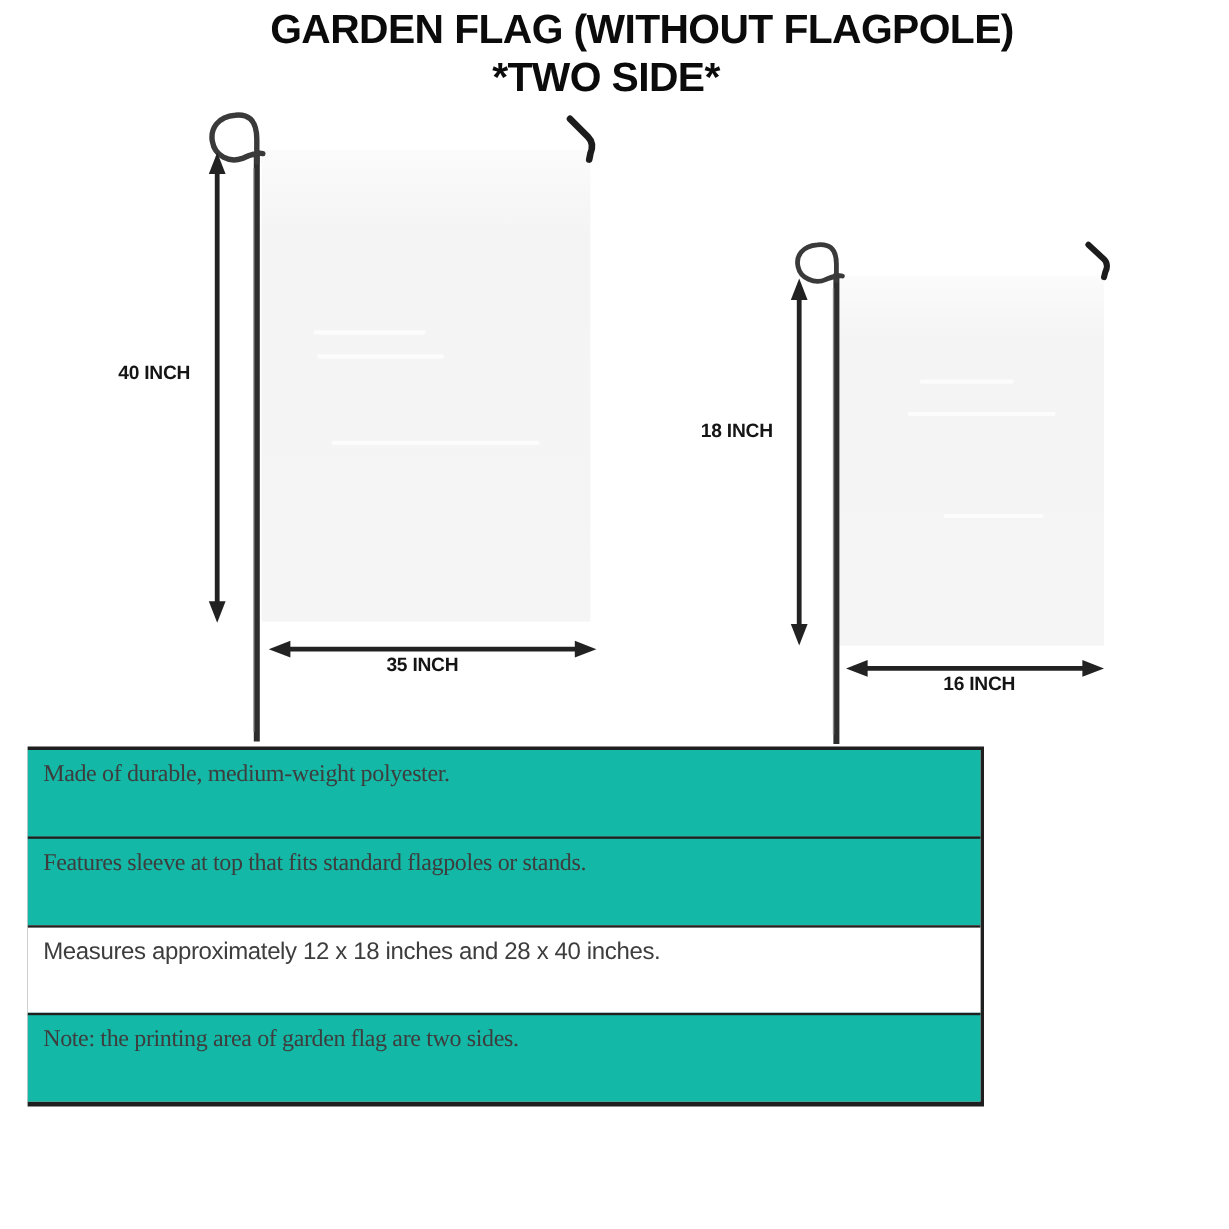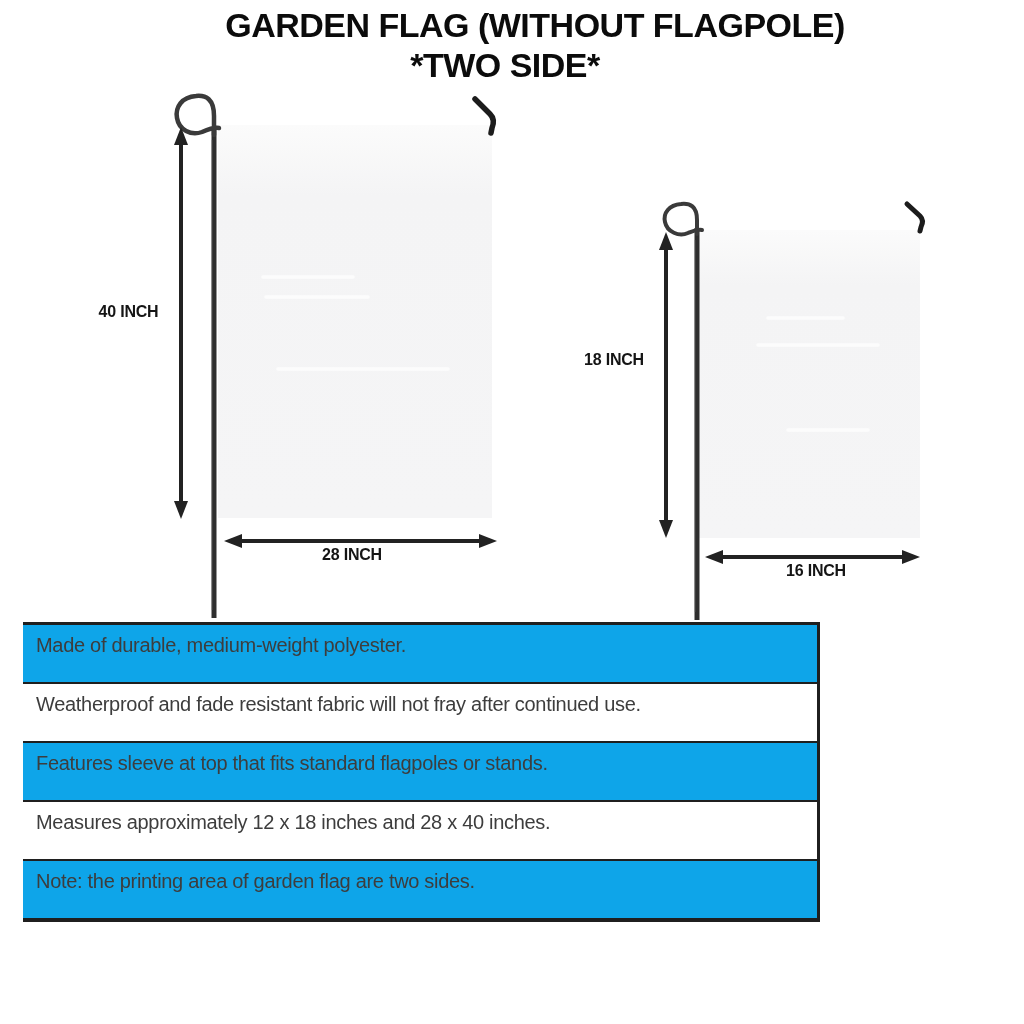--- a/index.html
+++ b/index.html
@@ -23,21 +23,21 @@
   .lbl-18{top:351px;left:546px;width:90px;}
   .lbl-12{top:562px;left:733px;width:120px;}
   
   .feature-table{
     position:absolute;left:-3px;top:622px;width:800px;height:300px;
     box-sizing:border-box;border:3px solid #1f1f1f;border-bottom-width:4px;
     display:flex;flex-direction:column;background:#ffffff;
   }
   .feature-row{flex:1;box-sizing:border-box;padding:8px 12px 0 13px;}
   .feature-row + .feature-row{border-top:2.5px solid #1f1f1f;}
-  .feature-row.gray{background:#0ea5e9;}
+  .feature-row.gray{background:#14b8a6;font-family:Liberation Serif, serif;}
   .feature-row.white{background:#ffffff;}
   .feature-text{
     font-size:20px;line-height:24px;color:#3d3d3d;letter-spacing:-0.3px;
   }
 </style>
 </head>
 <body>
 
 <div class="canvas">
 
@@ -102,30 +102,27 @@
 
       <g fill="#222222">
         <line x1="697" y1="557" x2="882" y2="557" stroke="#222222" stroke-width="4"></line>
         <polygon points="682,557 700,550 700,564"></polygon>
         <polygon points="897,557 879,550 879,564"></polygon>
       </g>
     </g>
   </svg>
 
   <div class="dim-label lbl-40">40 INCH</div>
-  <div class="dim-label lbl-28">28 INCH</div>
+  <div class="dim-label lbl-28">35 INCH</div>
   <div class="dim-label lbl-18">18 INCH</div>
   <div class="dim-label lbl-12">16 INCH</div>
 
   <div class="feature-table">
     <div class="feature-row gray">
       <span class="feature-text">Made of durable, medium-weight polyester.</span>
-    </div>
-    <div class="feature-row white">
-      <span class="feature-text">Weatherproof and fade resistant fabric will not fray after continued use.</span>
     </div>
     <div class="feature-row gray">
       <span class="feature-text">Features sleeve at top that fits standard flagpoles or stands.</span>
     </div>
     <div class="feature-row white">
       <span class="feature-text">Measures approximately 12 x 18 inches and 28 x 40 inches.</span>
     </div>
     <div class="feature-row gray">
       <span class="feature-text">Note: the printing area of garden flag are two sides.</span>
     </div>

